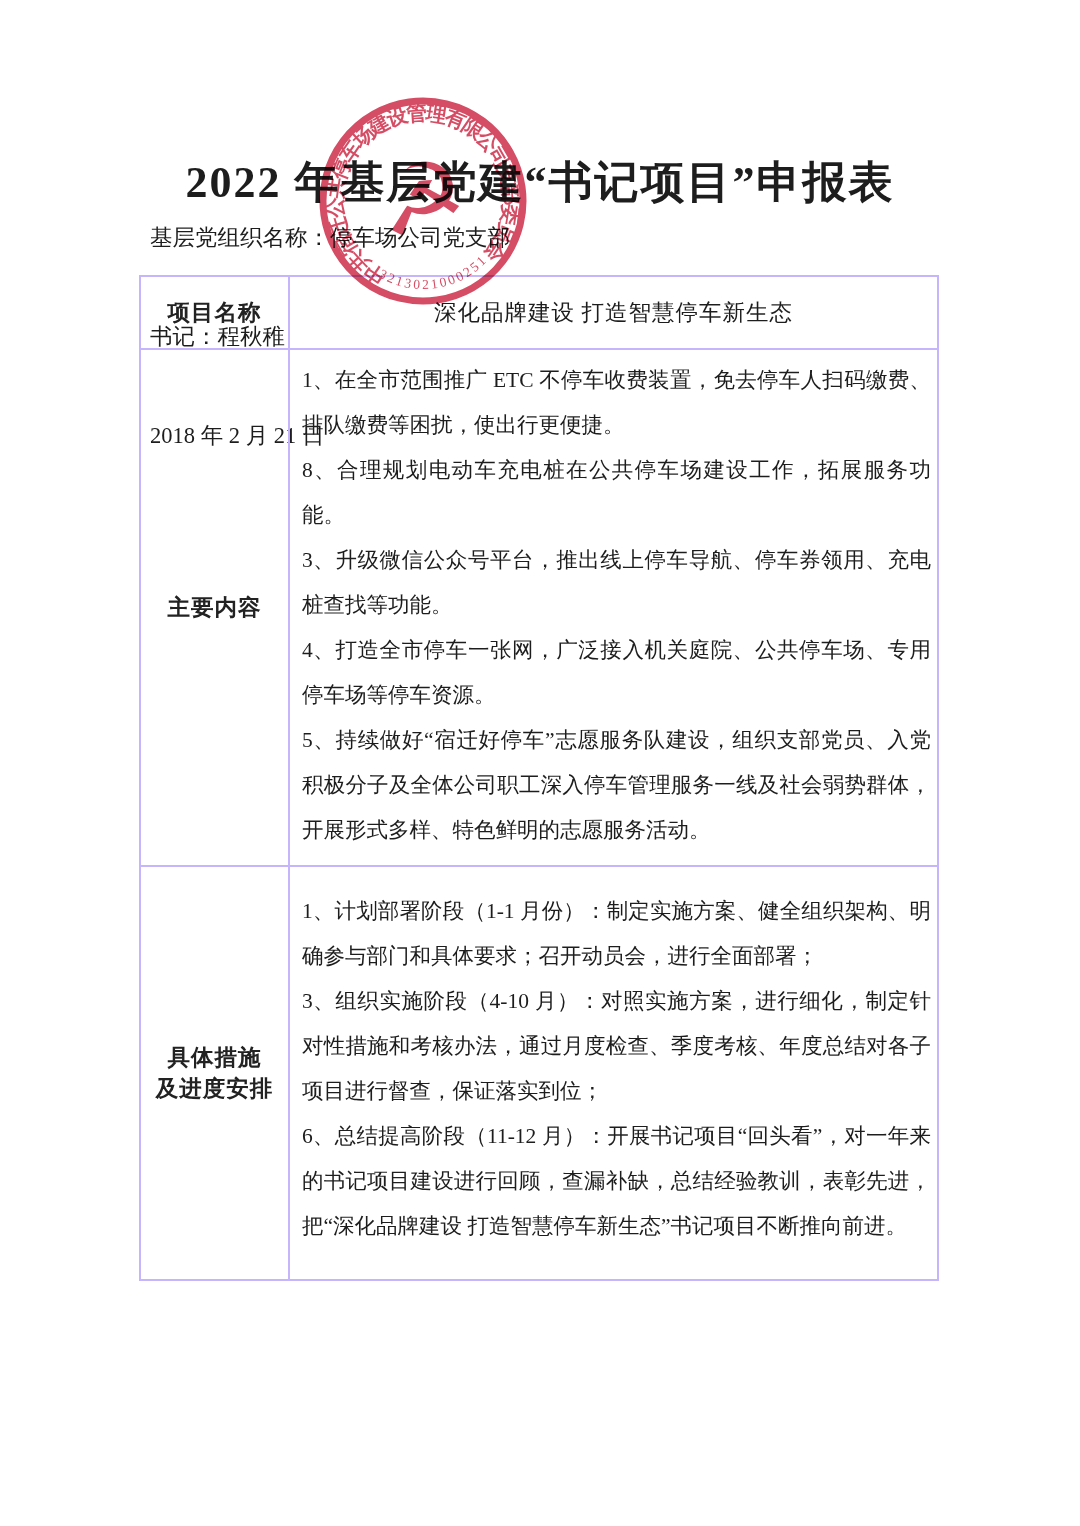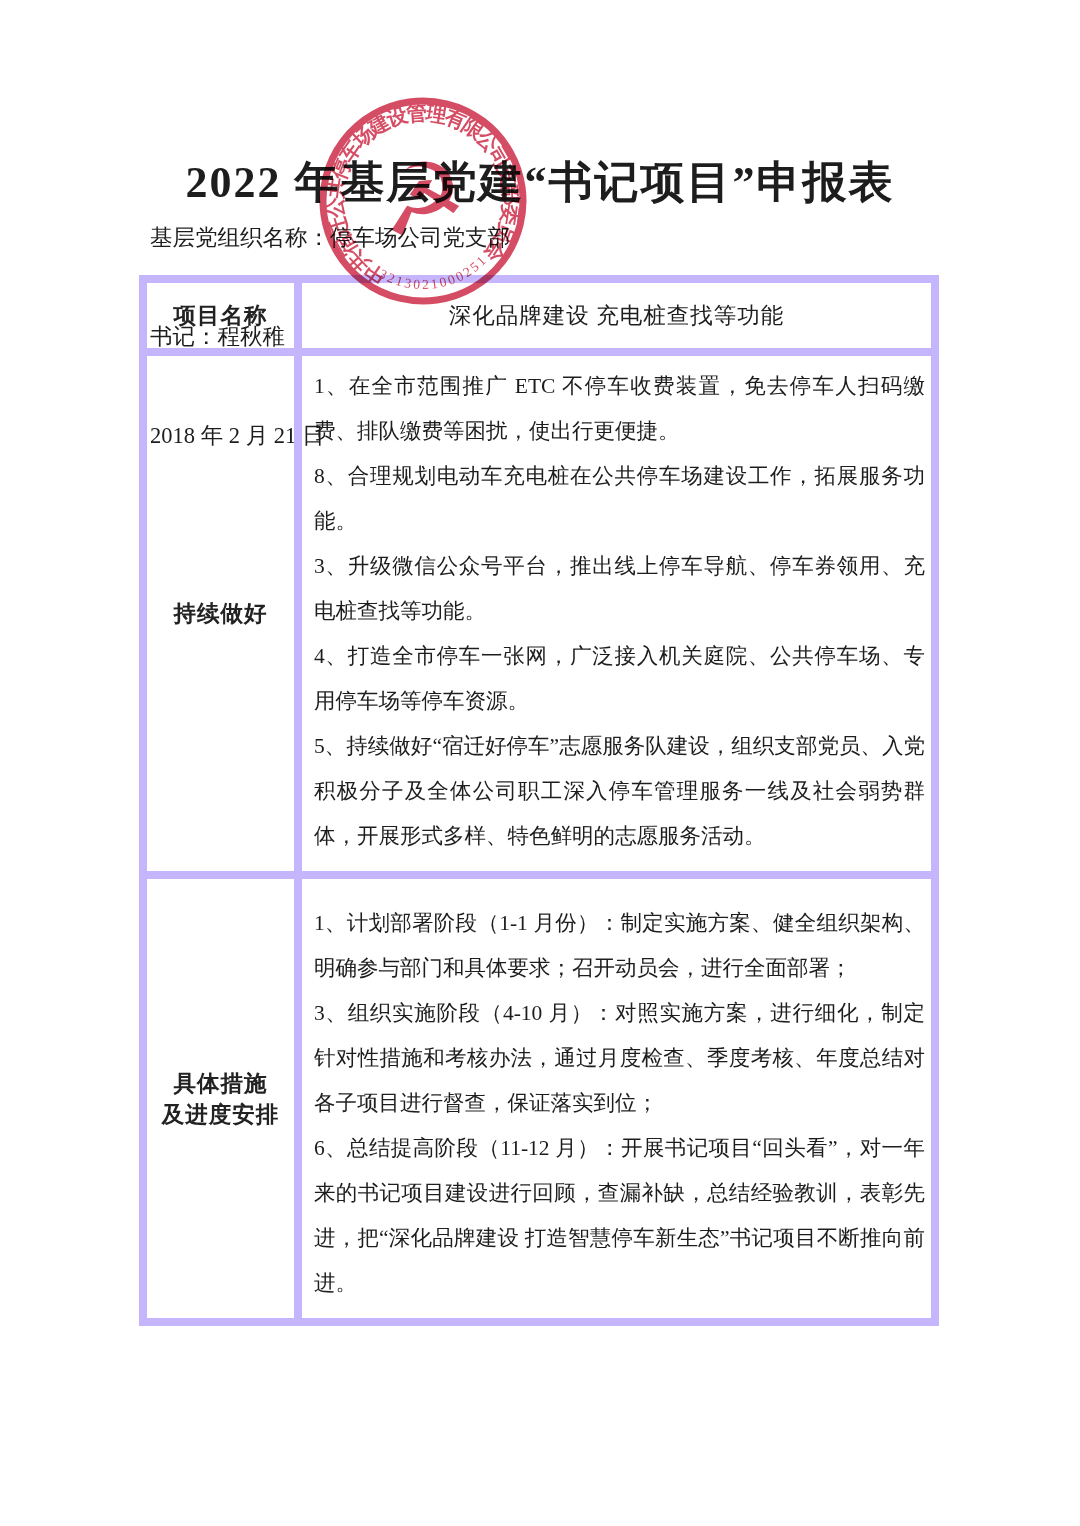--- a/index.html
+++ b/index.html
@@ -14,21 +14,21 @@
     font-family:"Liberation Serif","DejaVu Serif",serif;
   }
   .meta-row{
     position:absolute;top:222px;left:150px;font-size:22.5px;
     display:flex;gap:68px;white-space:nowrap;flex-direction:column;
   }
   .doc-table{
     position:absolute;top:275px;left:139px;width:800px;
     border-collapse:collapse;table-layout:fixed;
   }
-  .doc-table td{border:8px solid #c4b5fd;}
+  .doc-table td{border:2px solid #c4b5fd;}
   .row-1{height:73px;}
   .row-2{height:462px;}
   .row-3{height:414px;}
   .label-cell{
     width:145px;text-align:center;vertical-align:middle;
     font-family:"Liberation Sans","DejaVu Sans",sans-serif;
     font-weight:bold;font-size:22.5px;color:#222;
     letter-spacing:1px;white-space:pre-line;line-height:31px;
   }
   .project-name-cell{
@@ -60,24 +60,24 @@
   <span>
     <span>书记：</span><span>程秋稚</span>
   </span>
   <span>2018 年 2 月 21 日</span>
 </div>
 
 <table class="doc-table">
   <tbody>
       <tr class="row-1">
     <td class="label-cell">项目名称</td>
-    <td class="project-name-cell">深化品牌建设 充电桩查找等功能</td>
+    <td class="project-name-cell">深化品牌建设 打造智慧停车新生态</td>
   </tr>
   <tr class="row-2">
-    <td class="label-cell">持续做好</td>
+    <td class="label-cell">主要内容</td>
     <td class="content-cell">
       <p>1、在全市范围推广 ETC 不停车收费装置，免去停车人扫码缴费、排队缴费等困扰，使出行更便捷。</p>
       <p>8、合理规划电动车充电桩在公共停车场建设工作，拓展服务功能。</p>
       <p>3、升级微信公众号平台，推出线上停车导航、停车券领用、充电桩查找等功能。</p>
       <p>4、打造全市停车一张网，广泛接入机关庭院、公共停车场、专用停车场等停车资源。</p>
       <p>5、持续做好“宿迁好停车”志愿服务队建设，组织支部党员、入党积极分子及全体公司职工深入停车管理服务一线及社会弱势群体，开展形式多样、特色鲜明的志愿服务活动。</p>
     </td>
   </tr>
   <tr class="row-3">
     <td class="label-cell">具体措施

